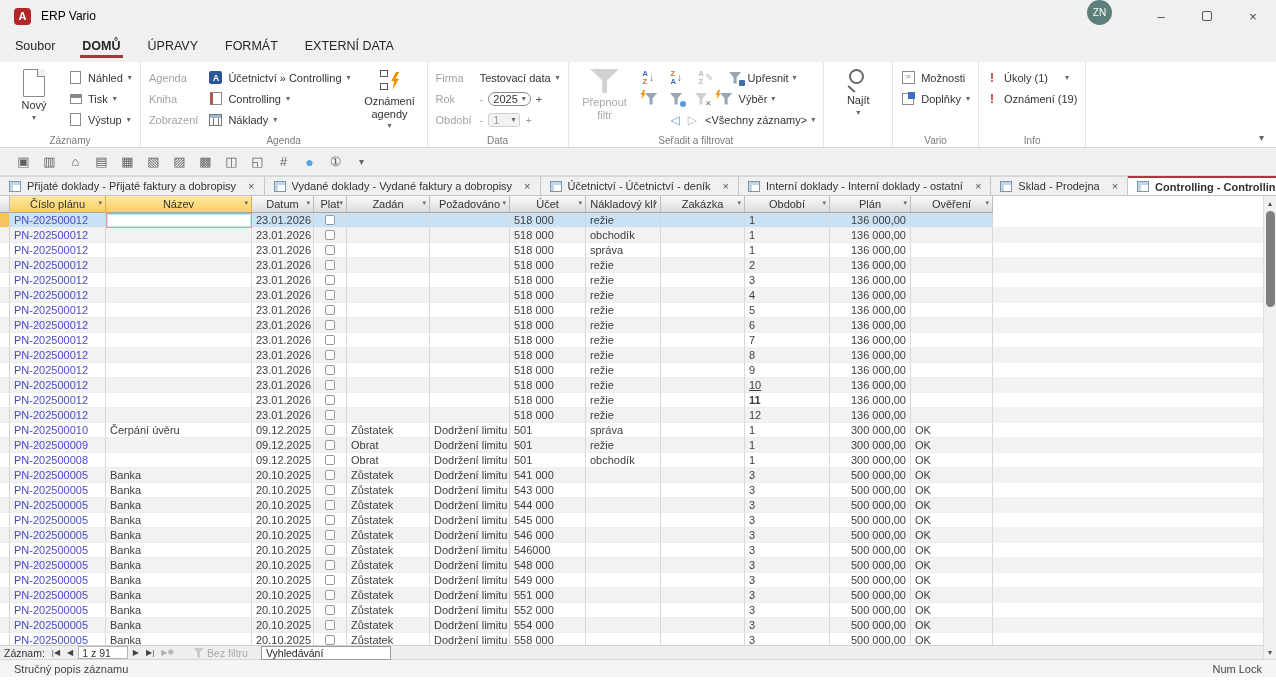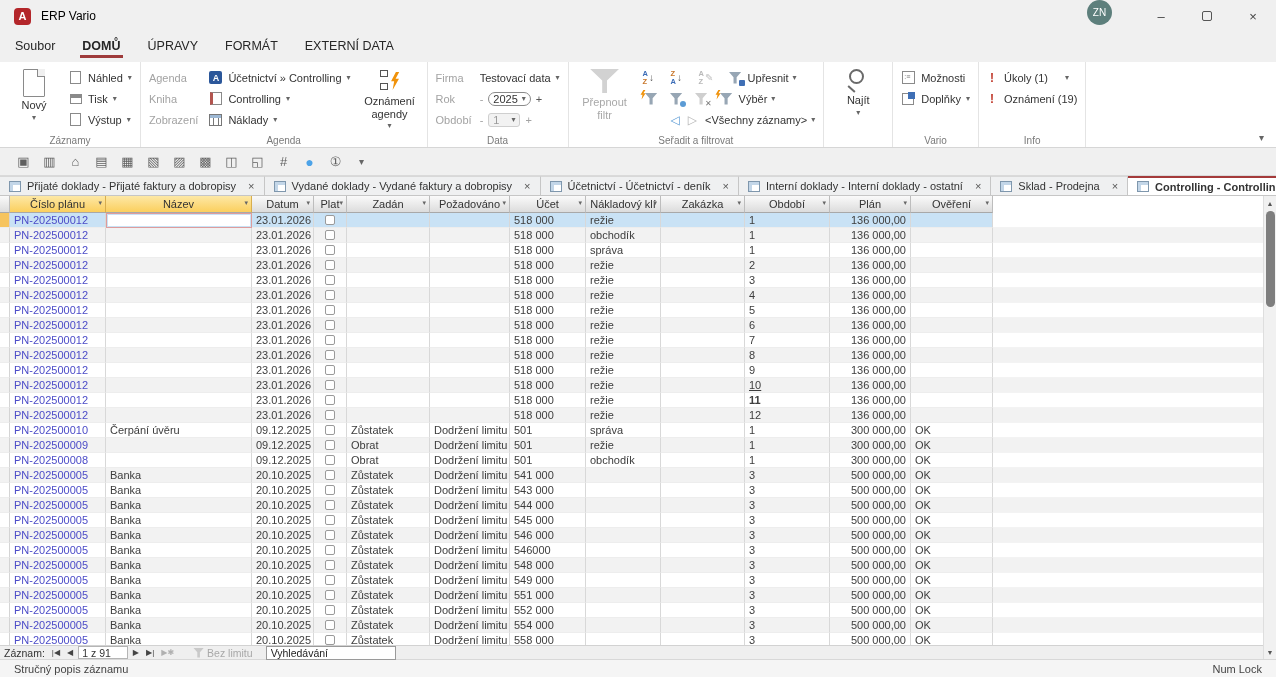--- a/index.html
+++ b/index.html
@@ -1087,21 +1087,21 @@
   <div class="navbar">
     <span class="nav-label">Záznam:</span>
     <span class="nav-btn">|◀</span>
     <span class="nav-btn">◀</span>
     <span class="rec-box">1 z 91</span>
     <span class="nav-btn">▶</span>
     <span class="nav-btn">▶|</span>
     <span class="nav-btn dim">▶✱</span>
     <span class="nofilter">
       <span class="fx"></span>
-      <span>Bez limitu</span>
+      <span>Bez filtru</span>
     </span>
     <input class="search-box" placeholder="Vyhledávání" style="">
     <div class="hscroll-track"></div>
   </div>
 
   <div class="statusbar">
     <span>Stručný popis záznamu</span>
     <span class="right">Num Lock</span>
   </div>
 

